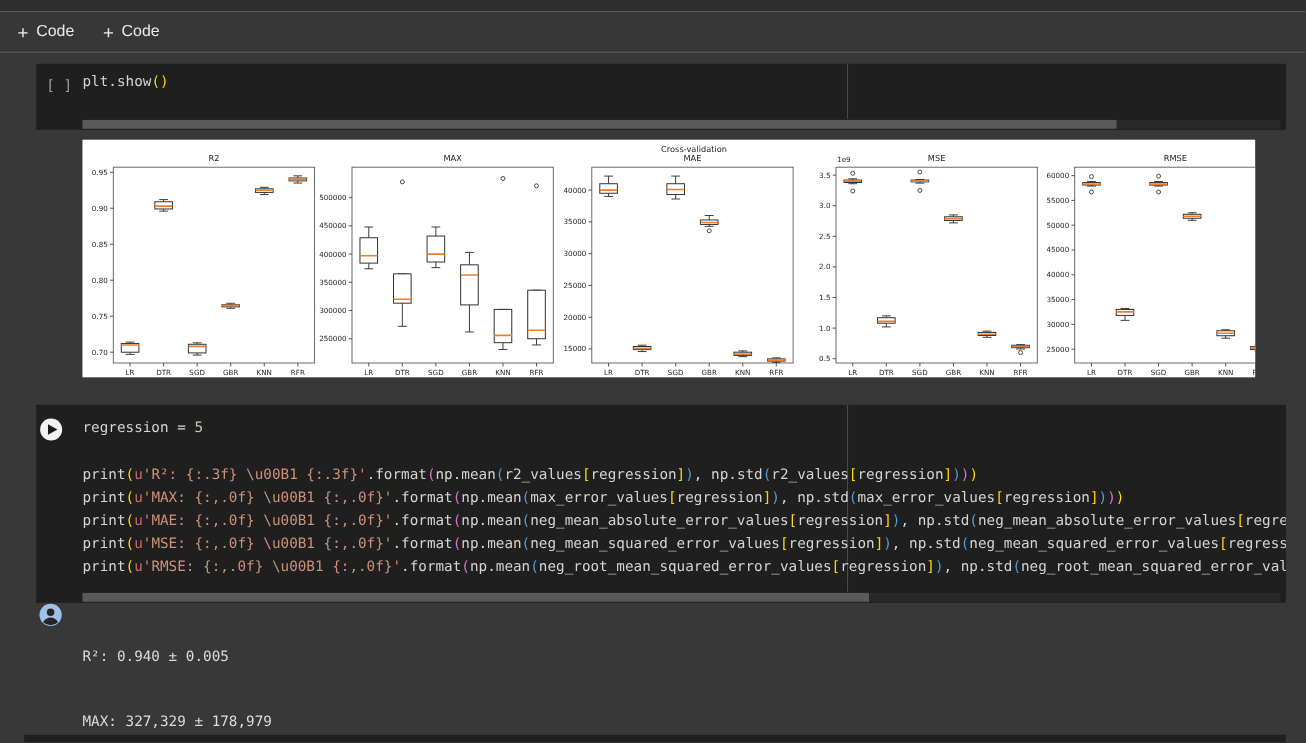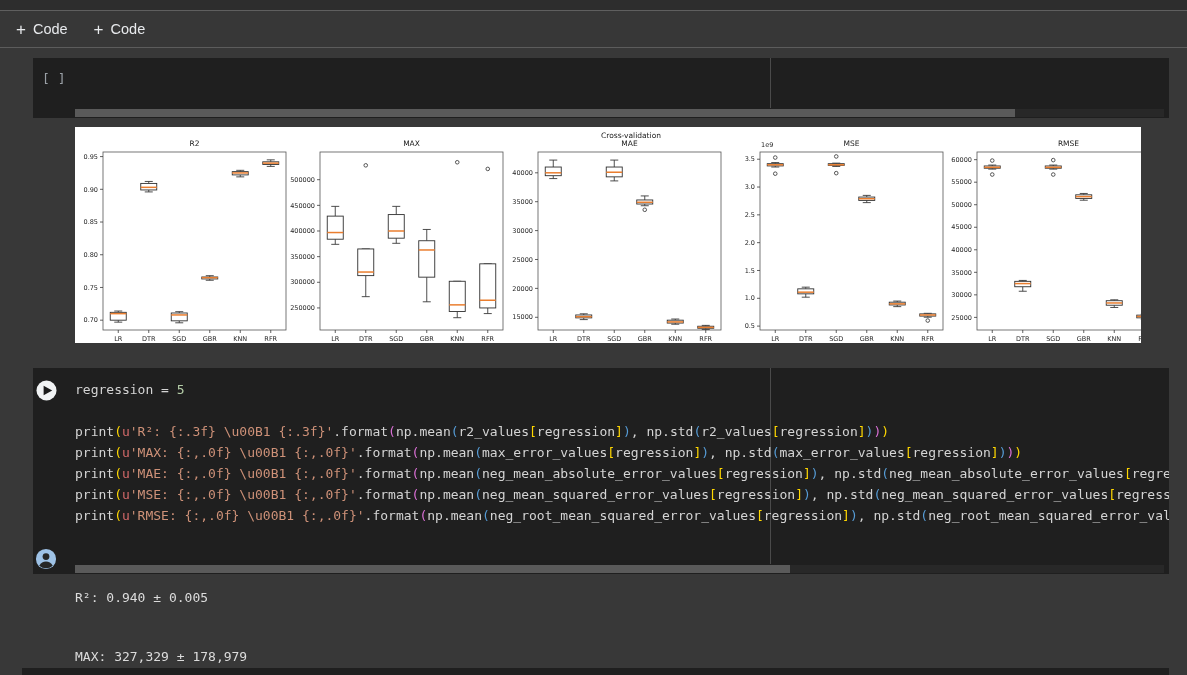--- a/index.html
+++ b/index.html
@@ -6,21 +6,21 @@
   body{width:1187px;height:675px;background:#383838;font-family:"Liberation Sans",sans-serif;overflow:hidden;}
   #stage{position:relative;width:1187px;height:675px;overflow:hidden;}
 
   .topband{position:absolute;left:0;top:0;width:1187px;height:11px;background:#2d2d2d;border-bottom:1px solid #5f5f5f;box-sizing:border-box;}
   .toolbar{position:absolute;left:0;top:11px;width:1187px;height:37px;background:#373737;border-bottom:1px solid #5c5c5c;box-sizing:border-box;display:flex;align-items:center;padding-left:16px;gap:26px;}
   .tb-btn{display:flex;align-items:center;gap:7px;color:#e8eaed;font-size:14.5px;cursor:pointer;}
   .tb-plus{font-size:17px;line-height:1;color:#e8eaed;font-weight:400;}
 
   .cell{position:absolute;left:33px;width:1136px;background:#1f1f1f;}
   #cell1{top:58px;height:60px;}
-  #cell2{top:368px;height:206px;}
+  #cell2{top:368px;height:180px;}
 
   .code{position:absolute;left:42px;top:0;right:0;bottom:10px;overflow:hidden;
         font-family:"DejaVu Sans Mono","Liberation Mono",monospace;font-size:13px;white-space:pre;}
   #cell1 .code{padding-top:6px;line-height:22px;}
   #cell2 .code{padding-top:11px;line-height:21px;}
   .code-line{white-space:pre;}
 
   .tk-w{color:#d4d4d4}.tk-s{color:#ce9178}.tk-u{color:#d16969}.tk-n{color:#b5cea8}
   .tk-b1{color:#ffd700}.tk-b2{color:#da70d6}.tk-b3{color:#569cd6}
 
@@ -56,21 +56,21 @@
     </div>
     <div class="tb-btn">
       <span class="tb-plus">+</span>
       <span>Code</span>
     </div>
   </div>
 
   <div class="cell" id="cell1">
     <div class="exec">[ ]</div>
     <div class="ruler"></div>
-    <div class="code"></div>
+    <div class="code"><div class="code-line"><span class="tk-w">plt.show</span><span class="tk-b1">()</span></div></div>
     <div class="hscroll">
         <div class="hthumb"></div>
       </div>
   </div>
 
   <div class="figure" id="figure"><svg width="1092" height="216" font-family="DejaVu Sans, sans-serif">
         <rect x="0" y="0" width="1092" height="216" fill="#ffffff"></rect>
         <text x="556" y="11" text-anchor="middle" font-size="7.5" fill="#1a1a1a">Cross-validation</text>
         <rect x="28" y="25" width="183" height="178" fill="#fff" stroke="#555" stroke-width="0.8"></rect>
         <text x="119.5" y="19" text-anchor="middle" font-size="7.5" fill="#1a1a1a">R2</text>

